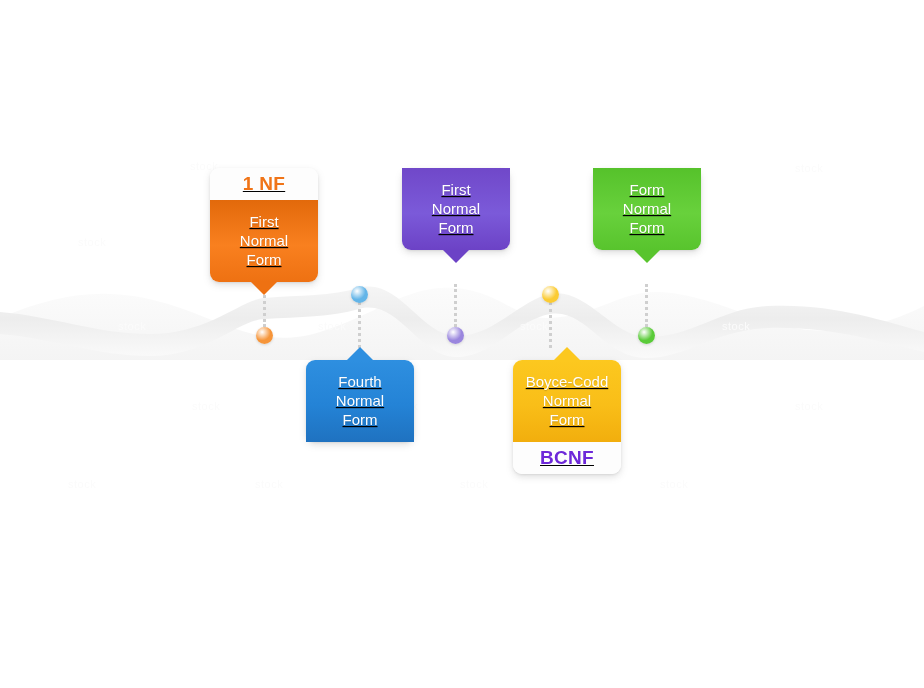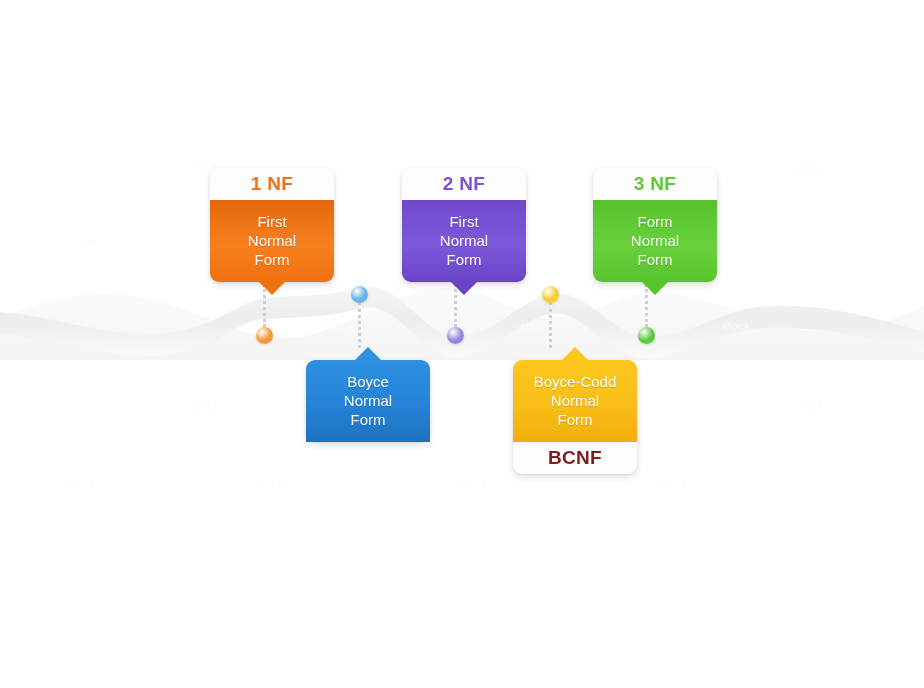--- a/index.html
+++ b/index.html
@@ -49,25 +49,26 @@
   .node-dot {
     position: absolute;
     width: 17px;
     height: 17px;
     border-radius: 50%;
   }
 
   
   .card {
     position: absolute;
-    width: 124px;
+    width: 108px;
     border-radius: 9px;
     box-shadow: 0 3px 7px rgba(120,120,120,0.22), 0 1px 2px rgba(120,120,120,0.14);
     background: #ffffff;
     overflow: visible;
+    text-decoration: underline;
   }
   .band-label {
     height: 32px;
     line-height: 32px;
     text-align: center;
     font-size: 19px;
     font-weight: bold;
     background: #fdfdfd;
     letter-spacing: .3px;
   }
@@ -198,49 +199,47 @@
       <div class="card label-top" style="left: 210px; top: 168px;">
         <div class="band-label" style="color: rgb(240, 116, 23);">1 NF</div>
         <div class="band-body" style="background: linear-gradient(rgb(226, 105, 11) 0%, rgb(249, 128, 31) 55%, rgb(238, 113, 18) 100%); text-shadow: rgba(0, 0, 0, 0.18) 0px 1px 1px;">
           <span>First</span>
           <span>Normal</span>
           <span>Form</span>
           <div class="pointer down" style="border-top-color: rgb(238, 113, 18);"></div>
         </div>
       </div>
       <div class="card label-top" style="left: 402px; top: 168px;">
-        <div class="band-label" style="color: rgb(125, 81, 214);">2 NF</div>
         <div class="band-body" style="background: linear-gradient(rgb(112, 72, 201) 0%, rgb(123, 90, 217) 55%, rgb(108, 66, 198) 100%); text-shadow: rgba(0, 0, 0, 0.18) 0px 1px 1px;">
           <span>First</span>
           <span>Normal</span>
           <span>Form</span>
           <div class="pointer down" style="border-top-color: rgb(108, 66, 198);"></div>
         </div>
       </div>
       <div class="card label-top" style="left: 593px; top: 168px;">
-        <div class="band-label" style="color: rgb(92, 200, 50);">3 NF</div>
         <div class="band-body" style="background: linear-gradient(rgb(86, 194, 43) 0%, rgb(104, 209, 60) 55%, rgb(88, 196, 45) 100%); text-shadow: rgba(0, 0, 0, 0.18) 0px 1px 1px;">
           <span>Form</span>
           <span>Normal</span>
           <span>Form</span>
           <div class="pointer down" style="border-top-color: rgb(88, 196, 45);"></div>
         </div>
       </div>
       <div class="card label-bottom" style="left: 306px; top: 360px;">
         <div class="band-body" style="background: linear-gradient(rgb(46, 143, 224) 0%, rgb(36, 131, 214) 55%, rgb(31, 114, 192) 100%); text-shadow: rgba(0, 0, 0, 0.18) 0px 1px 1px;">
-          <span>Boyce</span>
+          <span>Fourth</span>
           <span>Normal</span>
           <span>Form</span>
           <div class="pointer up" style="border-bottom-color: rgb(46, 143, 224);"></div>
         </div>
       </div>
       <div class="card label-bottom" style="left: 513px; top: 360px;">
         <div class="band-body" style="background: linear-gradient(rgb(252, 200, 31) 0%, rgb(249, 190, 24) 55%, rgb(242, 174, 13) 100%); text-shadow: rgba(0, 0, 0, 0.18) 0px 1px 1px;">
           <span>Boyce-Codd</span>
           <span>Normal</span>
           <span>Form</span>
           <div class="pointer up" style="border-bottom-color: rgb(252, 200, 31);"></div>
         </div>
-        <div class="band-label" style="color: #7f1d1d;">BCNF</div>
+        <div class="band-label" style="color: #6d28d9;">BCNF</div>
       </div>
     </div>
 
 </div>
 
 </body></html>

